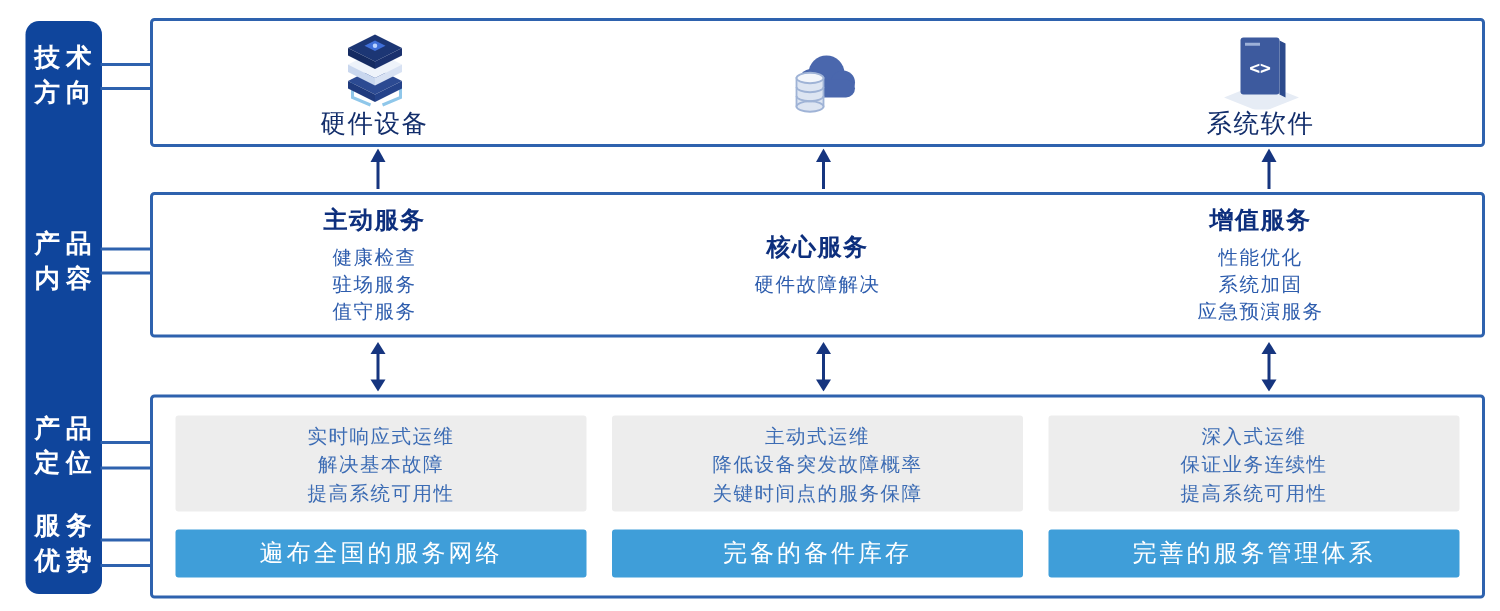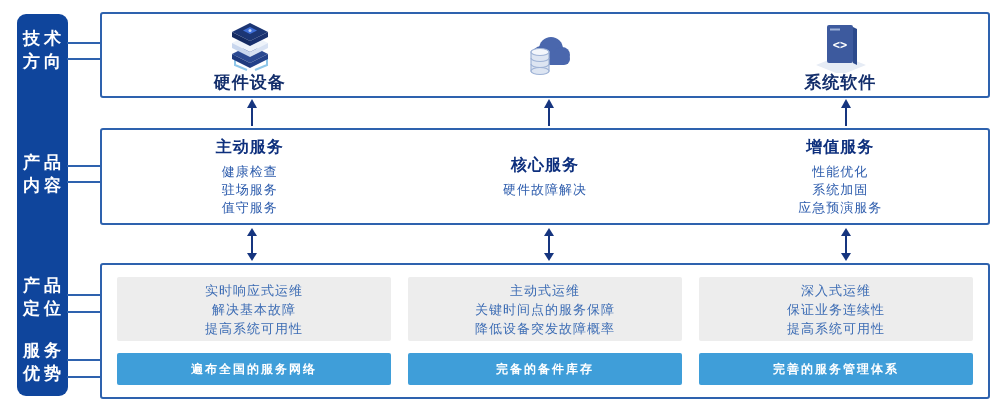--- a/index.html
+++ b/index.html
@@ -25,35 +25,35 @@
     position:absolute;left:100px;width:890px;background:#ffffff;
     border:2px solid #2e62ae;border-radius:3px;box-sizing:border-box;
     display:flex;
   }
   .box-top{top:12px;height:86px;}
   .box-mid{top:128px;height:97px;}
   .box-bottom{top:263px;height:136px;padding:12px 15px;gap:17px;}
   .col{flex:1;display:flex;flex-direction:column;align-items:center;justify-content:center;}
   
   .tech-icon{width:54px;height:54px;margin-top:2px;}
-  .tech-label{font-size:17px;font-weight:bold;color:#132e6b;margin-top:-2px;letter-spacing:1px;}
+  .tech-label{font-size:17px;font-weight:normal;color:#132e6b;margin-top:-2px;letter-spacing:1px;}
   
   .svc-heading{font-size:16px;font-weight:bold;color:#0d2f7d;letter-spacing:1px;margin-bottom:5px;}
   .svc-item{font-size:13px;color:#2e5dad;line-height:18px;letter-spacing:1px;}
   
   .pos-col{flex:1;display:flex;flex-direction:column;}
   .gray-panel{
     background:#ededed;border-radius:2px;height:66px;
     display:flex;flex-direction:column;align-items:center;justify-content:center;
   }
   .gray-line{font-size:13px;color:#3c6cb4;line-height:19px;letter-spacing:1px;}
   .blue-bar{
     margin-top:12px;height:33px;background:#3f9ed9;border-radius:2px;
     display:flex;align-items:center;justify-content:center;
-    color:#ffffff;font-size:12px;font-weight:bold;letter-spacing:2px;
+    color:#ffffff;font-size:16px;font-weight:normal;letter-spacing:2px;
   }
   
   .arrow{position:absolute;}
 </style>
 </head>
 <body>
 
 <div class="canvas">
 
   <div class="sidebar"></div>
@@ -181,22 +181,22 @@
       <div class="gray-panel">
         <div class="gray-line">实时响应式运维</div>
         <div class="gray-line">解决基本故障</div>
         <div class="gray-line">提高系统可用性</div>
       </div>
       <div class="blue-bar">遍布全国的服务网络</div>
     </div>
     <div class="pos-col">
       <div class="gray-panel">
         <div class="gray-line">主动式运维</div>
+        <div class="gray-line">降低设备突发故障概率</div>
         <div class="gray-line">关键时间点的服务保障</div>
-        <div class="gray-line">降低设备突发故障概率</div>
       </div>
       <div class="blue-bar">完备的备件库存</div>
     </div>
     <div class="pos-col">
       <div class="gray-panel">
         <div class="gray-line">深入式运维</div>
         <div class="gray-line">保证业务连续性</div>
         <div class="gray-line">提高系统可用性</div>
       </div>
       <div class="blue-bar">完善的服务管理体系</div>

